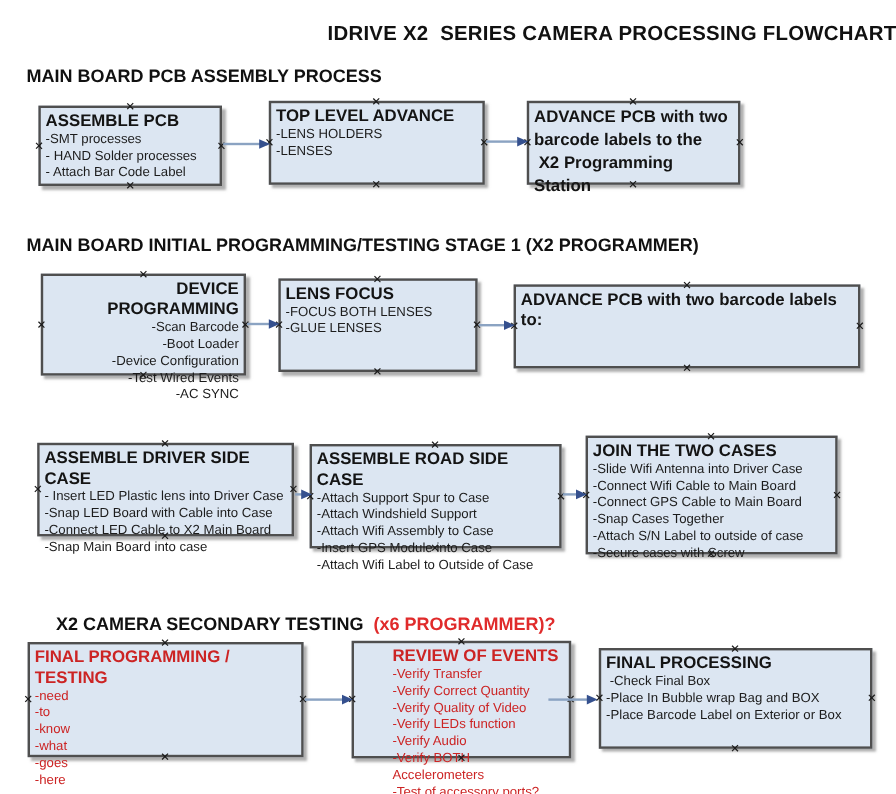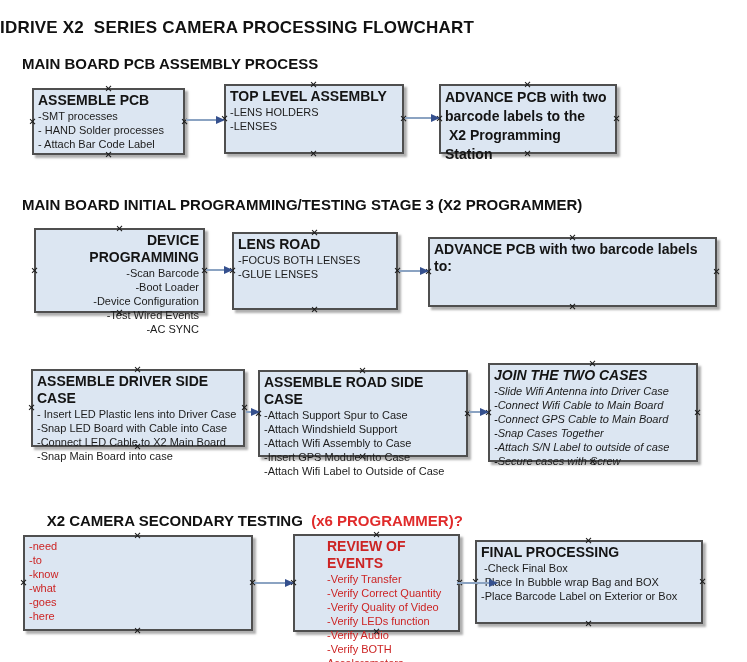--- a/index.html
+++ b/index.html
@@ -8,21 +8,21 @@
     --red:#cc2424;
     --header-red:#e02b2b;
     --arrow-line:#8ba3c2;
     --arrow-head:#35508e;
   }
   html,body{margin:0;padding:0;background:#ffffff;}
   body{font-family:"Liberation Sans", sans-serif;}
   #canvas{position:relative;width:747px;height:662px;background:#ffffff;overflow:hidden;}
 
   .page-title{
-    position:absolute;left:0;top:18px;width:747px;text-align:left;
+    position:absolute;left:0;top:18px;width:747px;text-align:right;
     font-size:17px;font-weight:bold;color:#111;letter-spacing:.2px;white-space:pre;
   }
   .section-header{
     position:absolute;font-size:15px;font-weight:bold;color:#111;white-space:pre;
   }
   .section-header .red-part{color:var(--header-red);margin-top:48px;}
 
   .box{
     position:absolute;background:var(--box-fill);
     border:2px solid var(--box-border);
@@ -70,55 +70,55 @@
     <div class="box-title">ASSEMBLE PCB</div>
     <div class="box-items">-SMT processes
 - HAND Solder processes
 - Attach Bar Code Label</div>
   <span class="handle h-top"></span>
       <span class="handle h-bottom"></span>
       <span class="handle h-left"></span>
       <span class="handle h-right"></span>
     </div>
   <div class="box" style="left:224px;top:84px;width:180px;height:70px;">
-    <div class="box-title">TOP LEVEL ASSEMBLY</div>
+    <div class="box-title">TOP LEVEL ADVANCE</div>
     <div class="box-items">-LENS HOLDERS
 -LENSES</div>
   <span class="handle h-top"></span>
       <span class="handle h-bottom"></span>
       <span class="handle h-left"></span>
       <span class="handle h-right"></span>
     </div>
   <div class="box roomy" style="left:439px;top:84px;width:178px;height:70px;">
     <div class="box-title">ADVANCE PCB with two
 barcode labels to the
  X2 Programming Station</div>
     <div class="box-items"></div>
   <span class="handle h-top"></span>
       <span class="handle h-bottom"></span>
       <span class="handle h-left"></span>
       <span class="handle h-right"></span>
     </div>
 
-  <div class="section-header" style="left:22px;top:196px;">MAIN BOARD INITIAL PROGRAMMING/TESTING STAGE 3 (X2 PROGRAMMER)</div>
+  <div class="section-header" style="left:22px;top:196px;">MAIN BOARD INITIAL PROGRAMMING/TESTING STAGE 1 (X2 PROGRAMMER)</div>
 
   <div class="box" style="left:34px;top:228px;width:171px;height:85px;text-align:right;">
     <div class="box-title">DEVICE PROGRAMMING</div>
     <div class="box-items">-Scan Barcode
 -Boot Loader
 -Device Configuration
 -Test Wired Events
 -AC SYNC</div>
   <span class="handle h-top"></span>
       <span class="handle h-bottom"></span>
       <span class="handle h-left"></span>
       <span class="handle h-right"></span>
     </div>
   <div class="box" style="left:232px;top:232px;width:166px;height:78px;">
-    <div class="box-title">LENS ROAD</div>
+    <div class="box-title">LENS FOCUS</div>
     <div class="box-items">-FOCUS BOTH LENSES
 -GLUE LENSES</div>
   <span class="handle h-top"></span>
       <span class="handle h-bottom"></span>
       <span class="handle h-left"></span>
       <span class="handle h-right"></span>
     </div>
   <div class="box" style="left:428px;top:237px;width:289px;height:70px;">
     <div class="box-title">ADVANCE PCB with two barcode labels to:</div>
   <span class="handle h-top"></span>
@@ -144,65 +144,66 @@
     <div class="box-items">-Attach Support Spur to Case
 -Attach Windshield Support
 -Attach Wifi Assembly to Case
 -Insert GPS Module into Case
 -Attach Wifi Label to Outside of Case</div>
   <span class="handle h-top"></span>
       <span class="handle h-bottom"></span>
       <span class="handle h-left"></span>
       <span class="handle h-right"></span>
     </div>
-  <div class="box" style="left:488px;top:363px;width:210px;height:99px;font-style:italic;">
+  <div class="box" style="left:488px;top:363px;width:210px;height:99px;">
     <div class="box-title">JOIN THE TWO CASES</div>
     <div class="box-items">-Slide Wifi Antenna into Driver Case
 -Connect Wifi Cable to Main Board
 -Connect GPS Cable to Main Board
 -Snap Cases Together
 -Attach S/N Label to outside of case
 -Secure cases with Screw</div>
   <span class="handle h-top"></span>
       <span class="handle h-bottom"></span>
       <span class="handle h-left"></span>
       <span class="handle h-right"></span>
     </div>
 
   <div class="section-header" style="left:30px;top:495px;">
     <span>X2 CAMERA SECONDARY TESTING </span><span class="red-part"> (x6 PROGRAMMER)?</span>
   </div>
 
   <div class="box red" style="left:23px;top:535px;width:230px;height:96px;">
+    <div class="box-title">FINAL PROGRAMMING / TESTING</div>
     <div class="box-items">-need
 -to
 -know
 -what
 -goes
 -here</div>
   <span class="handle h-top"></span>
       <span class="handle h-bottom"></span>
       <span class="handle h-left"></span>
       <span class="handle h-right"></span>
     </div>
-  <div class="box red" style="left:293px;top:534px;width:167px;height:98px;padding-left:32px;">
+  <div class="box red" style="left:293px;top:534px;width:183px;height:98px;padding-left:32px;">
     <div class="box-title">REVIEW OF EVENTS</div>
     <div class="box-items">-Verify Transfer
 -Verify Correct Quantity
 -Verify Quality of Video
 -Verify LEDs function
 -Verify Audio
 -Verify BOTH Accelerometers
 -Test of accessory ports?</div>
   <span class="handle h-top"></span>
       <span class="handle h-bottom"></span>
       <span class="handle h-left"></span>
       <span class="handle h-right"></span>
     </div>
-  <div class="box" style="left:475px;top:540px;width:228px;height:84px;">
+  <div class="box" style="left:499px;top:540px;width:228px;height:84px;">
     <div class="box-title">FINAL PROCESSING</div>
     <div class="box-items"> -Check Final Box
 -Place In Bubble wrap Bag and BOX
 -Place Barcode Label on Exterior or Box</div>
   <span class="handle h-top"></span>
       <span class="handle h-bottom"></span>
       <span class="handle h-left"></span>
       <span class="handle h-right"></span>
     </div>
 

